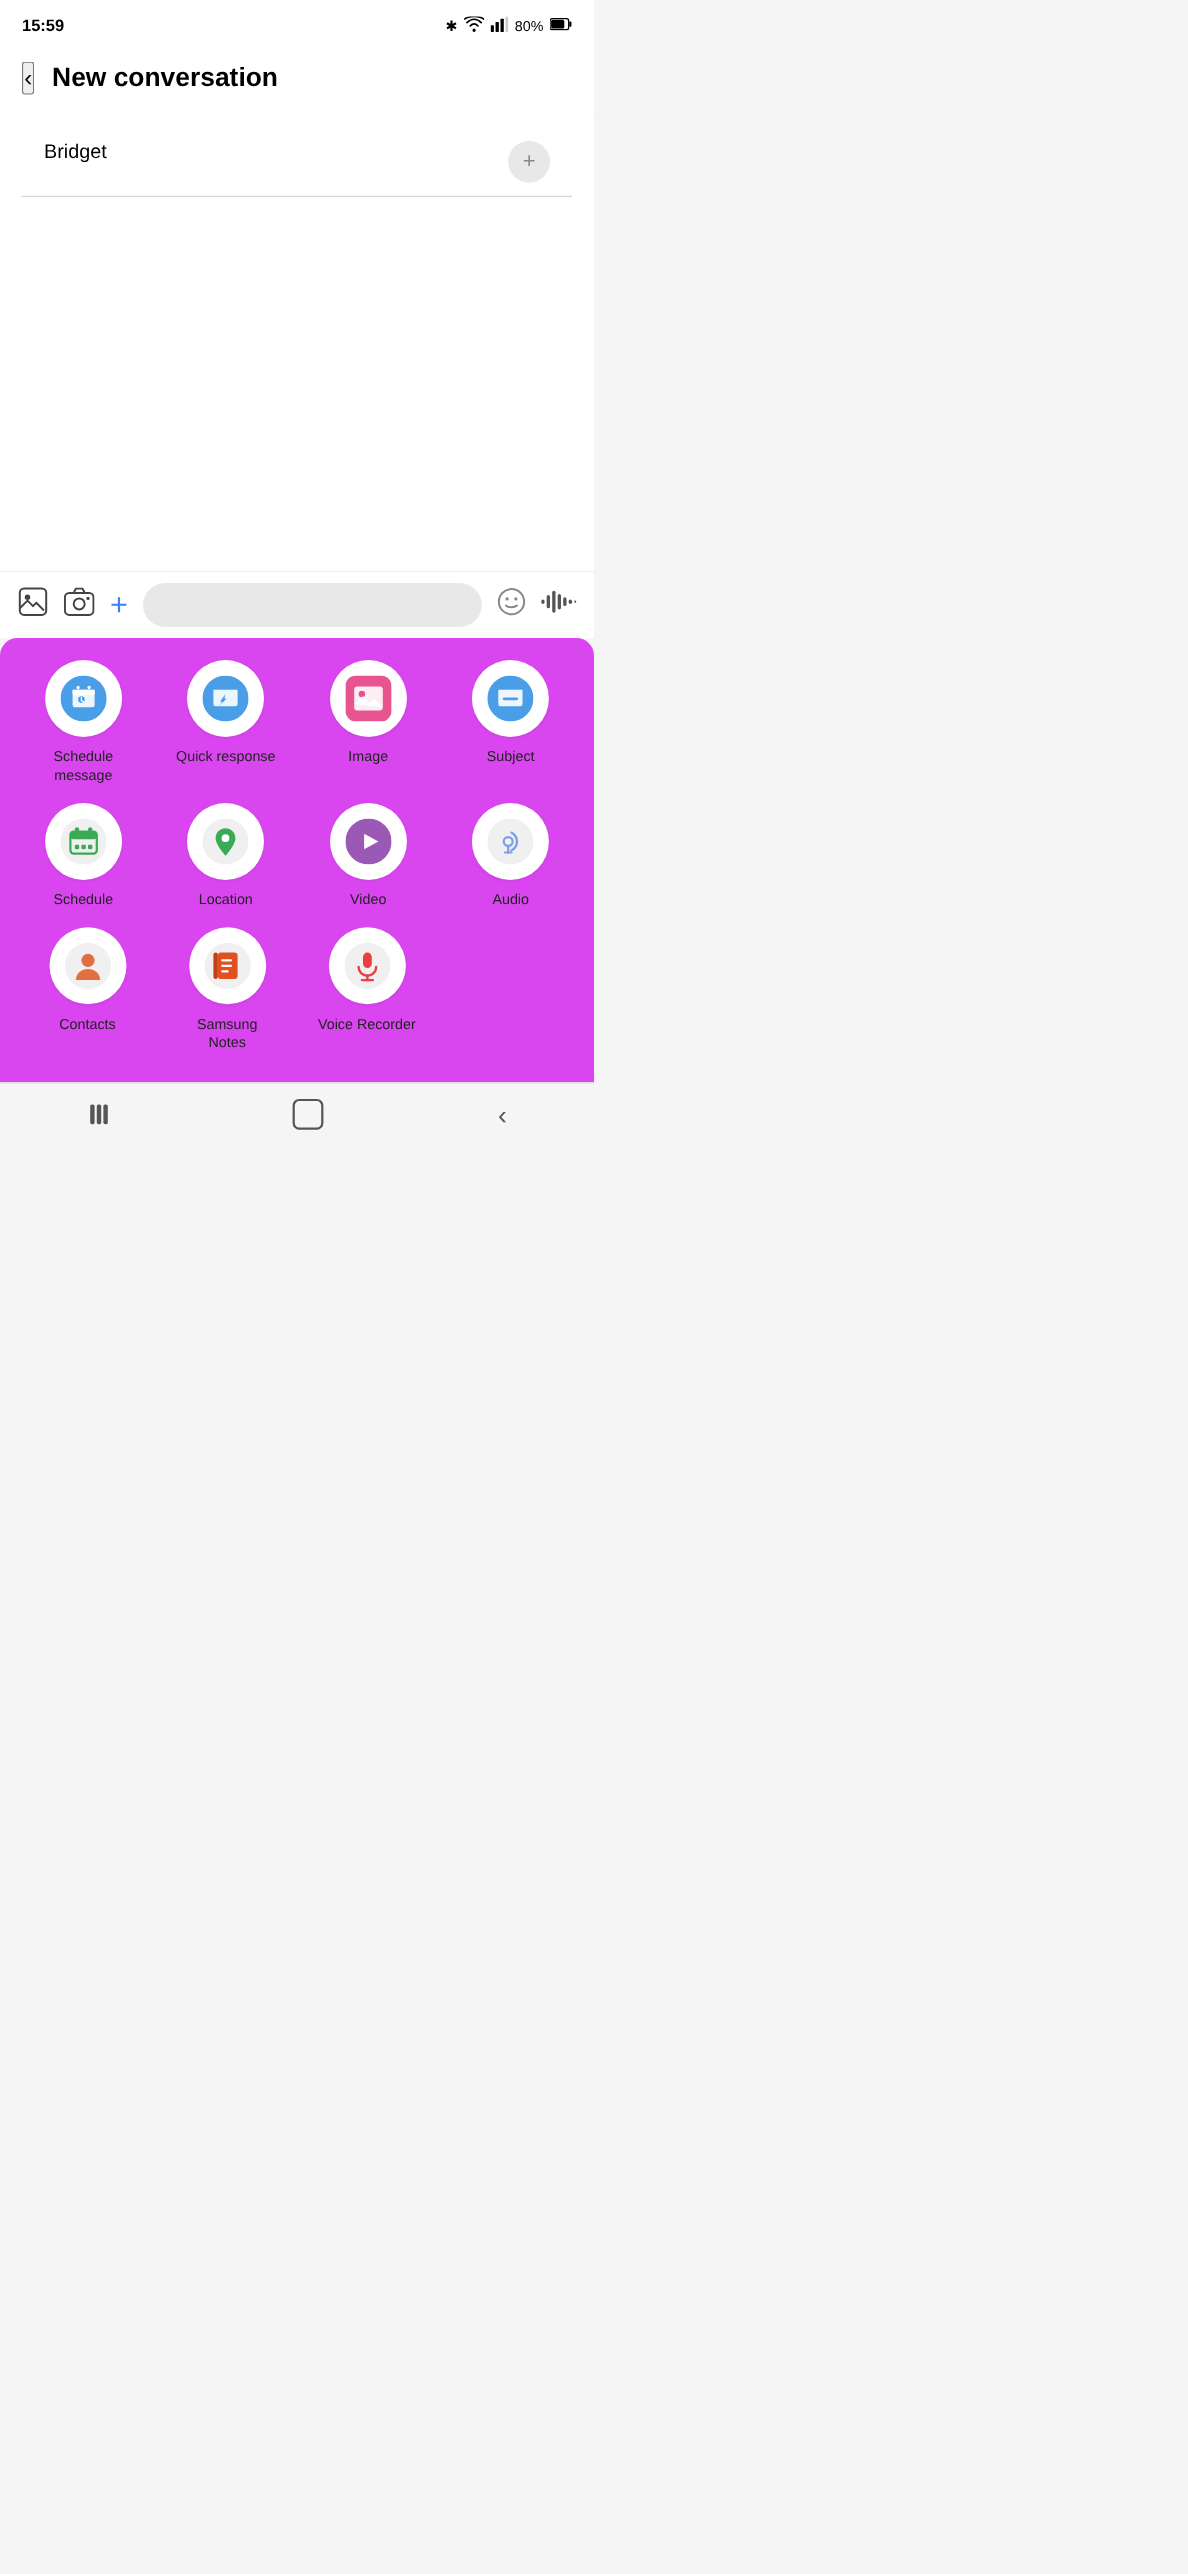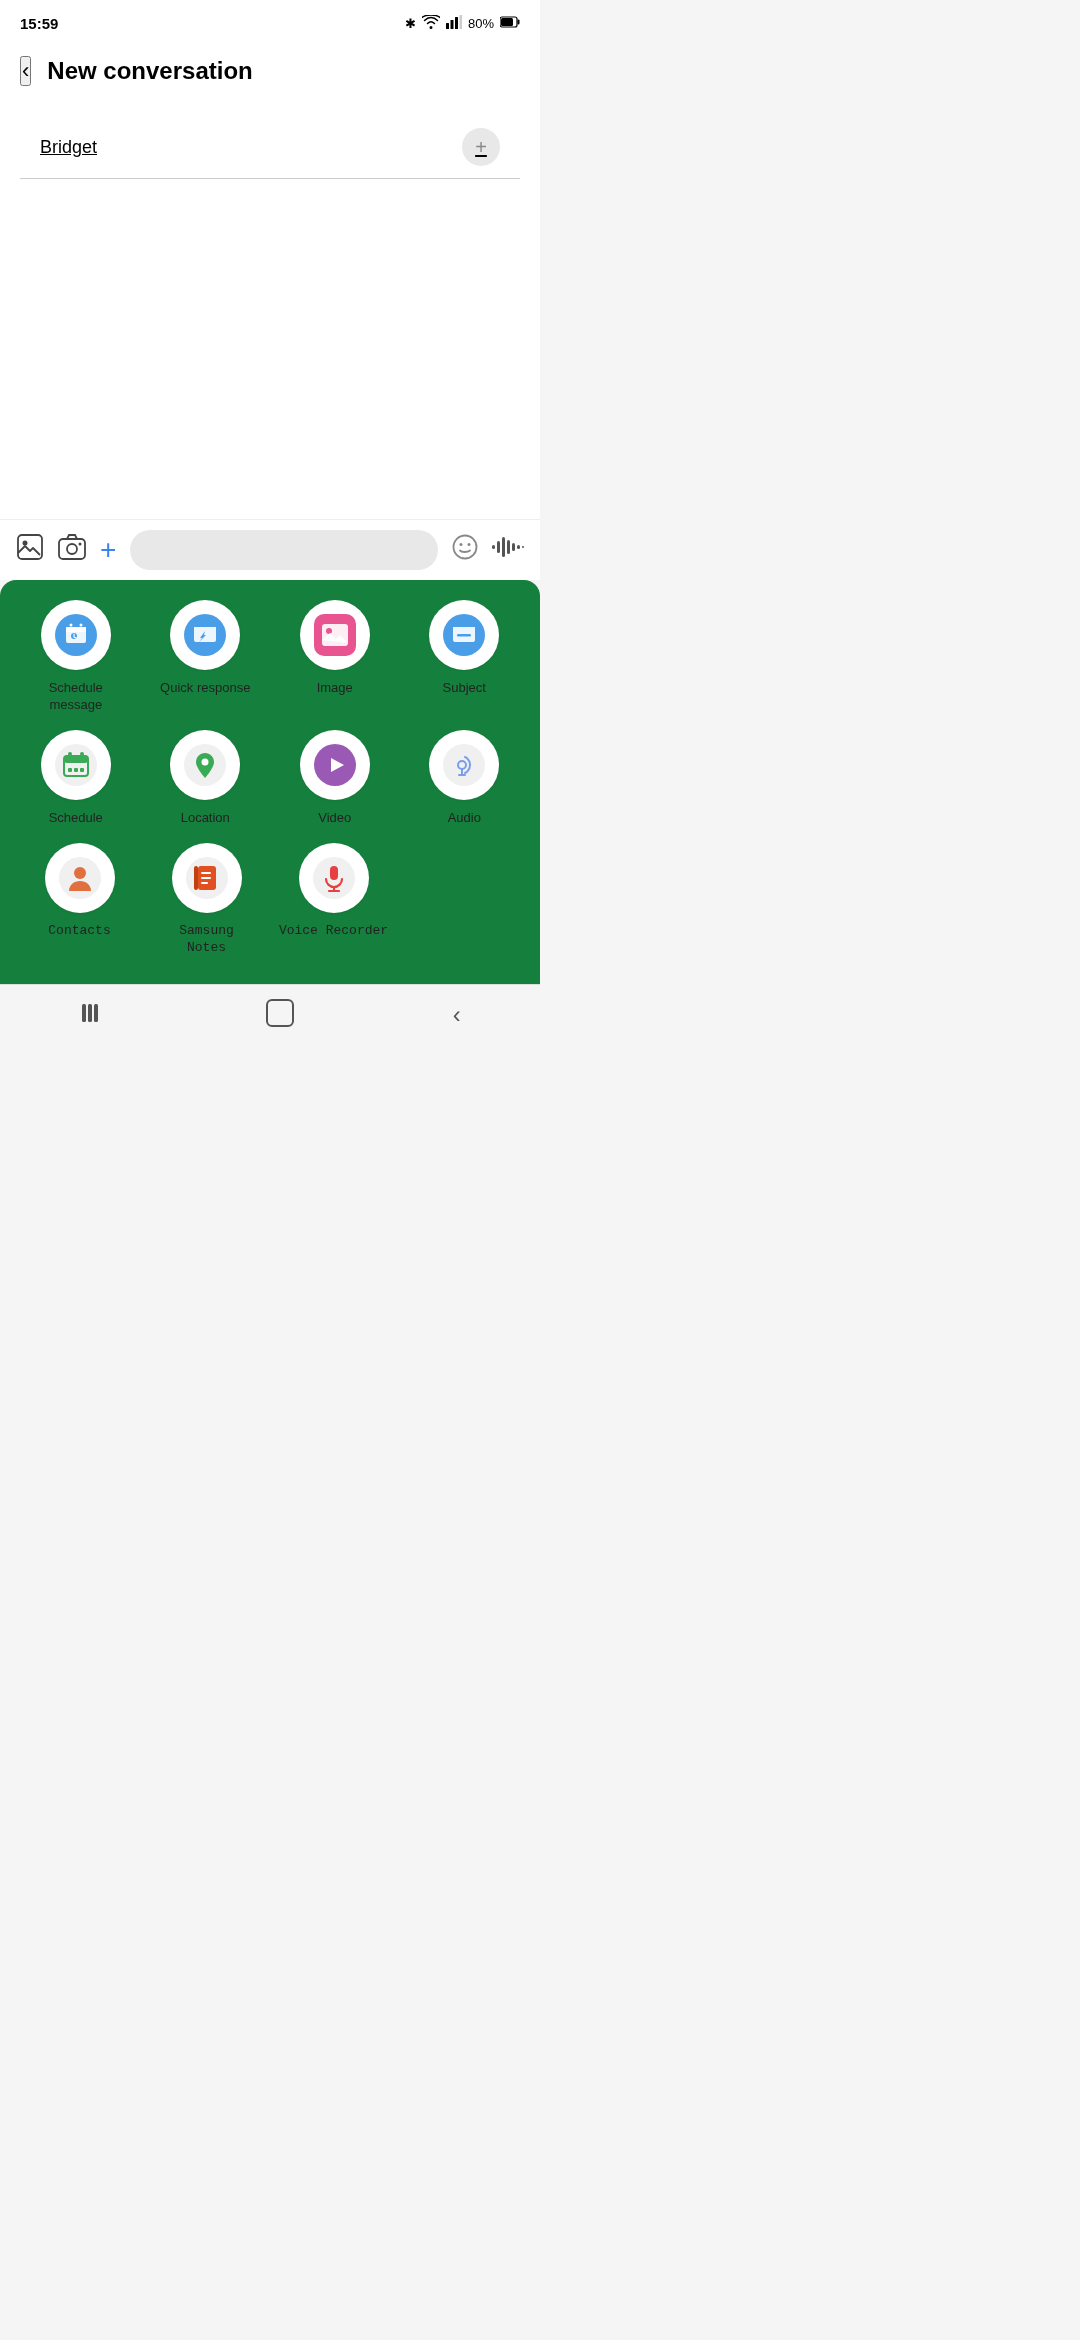--- a/index.html
+++ b/index.html
@@ -61,24 +61,23 @@
       font-size: 24px;
       font-weight: 700;
       color: #000;
     }
 
     
     .recipient-area {
       background: #fff;
       padding: 12px 20px;
       display: flex;
-      align-items: center;
+      align-items: flex-start;
       border-bottom: 1.5px solid #ccc;
       margin: 0 0 0 0;
-      text-decoration: underline;
     }
 
     .recipient-input {
       flex: 1;
       font-size: 18px;
       color: #000;
       border: none;
       outline: none;
       background: transparent;
     }
@@ -144,21 +143,21 @@
     }
 
     .voice-icon {
       font-size: 22px;
       color: #555;
       cursor: pointer;
     }
 
     
     .attachment-panel {
-      background: #15803d;
+      background: #d946ef;
       padding: 20px 16px;
       border-radius: 16px 16px 0 0;
     }
 
     .attach-grid {
       display: grid;
       grid-template-columns: repeat(4, 1fr);
       gap: 10px;
       margin-bottom: 16px;
     }
@@ -205,21 +204,20 @@
       border: 2px solid #555;
       border-radius: 6px;
       display: inline-block;
     }
 
     
     .attach-grid-3 {
       display: grid;
       grid-template-columns: repeat(4, 1fr);
       margin-bottom: 8px;
-      font-family: Liberation Mono, monospace;
     }
   </style>
 </head>
 <body>
 
 <div class="status-bar">
   <span class="status-time">15:59</span>
   <div class="status-icons">
     <span>✱</span>
     <span>

